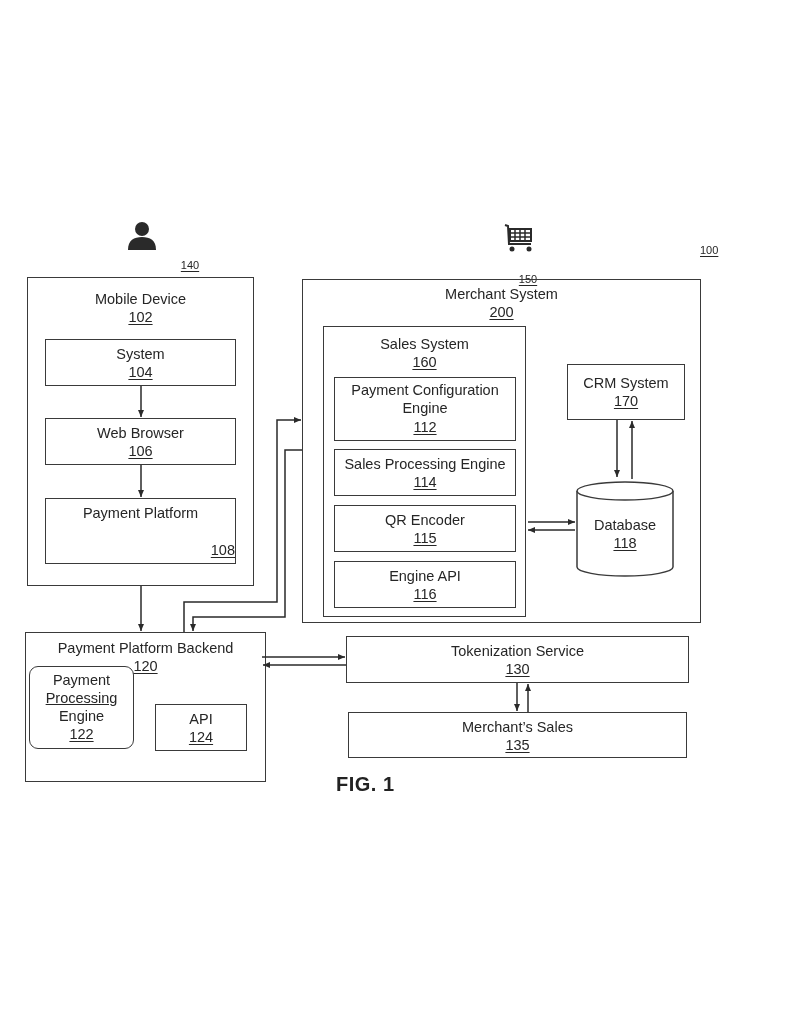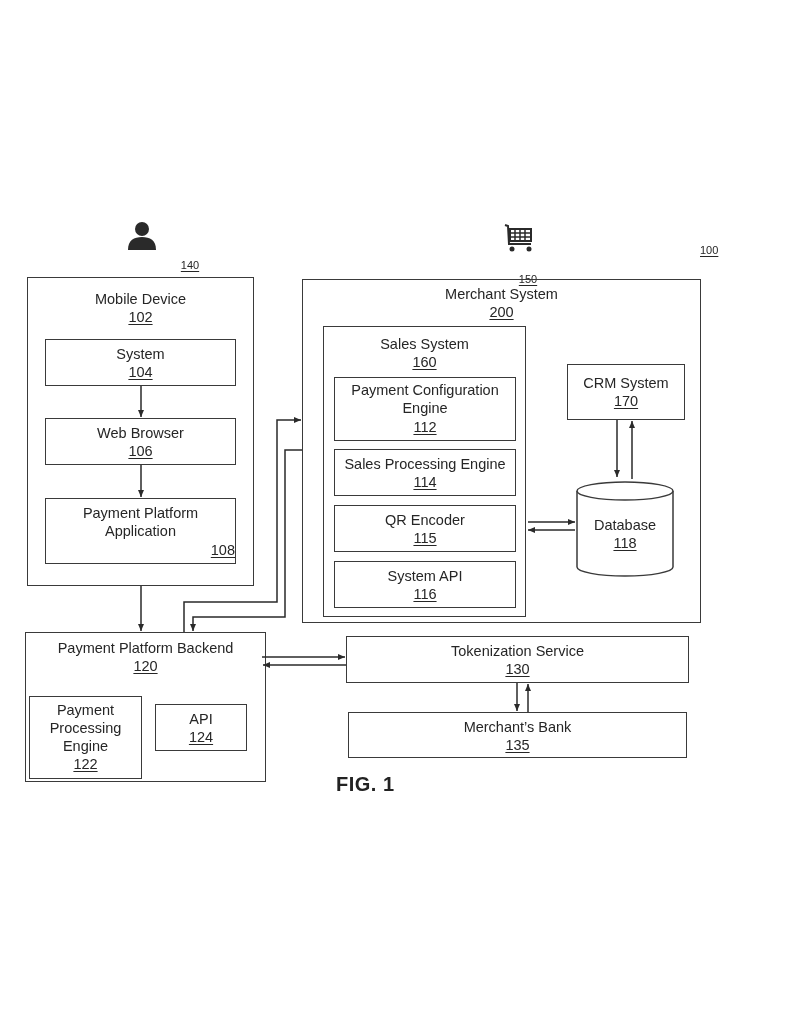--- a/index.html
+++ b/index.html
@@ -47,21 +47,20 @@
 <div class="box" style="left:45px;top:339px;width:191px;height:47px;">
   <div class="label" style="top:5px;">System</div>
   <div class="label ref" style="top:23px;">104</div>
 </div>
 <div class="box" style="left:45px;top:418px;width:191px;height:47px;">
   <div class="label" style="top:5px;">Web Browser</div>
   <div class="label ref" style="top:23px;">106</div>
 </div>
 <div class="box" style="left:45px;top:498px;width:191px;height:66px;">
   <div class="label" style="top:5px;">Payment Platform</div>
-  <div class="label" style="top:23px;">Application</div>
   <div class="label ref" style="top:42px;text-align:right;">108</div>
 </div>
 
 <div class="box" style="left:302px;top:279px;width:399px;height:344px;">
   <div class="label" style="top:5px;">Merchant System</div>
   <div class="label ref" style="top:23px;">200</div>
 </div>
 <div class="box" style="left:323px;top:326px;width:203px;height:291px;">
   <div class="label" style="top:8px;">Sales System</div>
   <div class="label ref" style="top:26px;">160</div>
@@ -73,57 +72,57 @@
 </div>
 <div class="box" style="left:334px;top:449px;width:182px;height:47px;">
   <div class="label" style="top:5px;">Sales Processing Engine</div>
   <div class="label ref" style="top:23px;">114</div>
 </div>
 <div class="box" style="left:334px;top:505px;width:182px;height:47px;">
   <div class="label" style="top:5px;">QR Encoder</div>
   <div class="label ref" style="top:23px;">115</div>
 </div>
 <div class="box" style="left:334px;top:561px;width:182px;height:47px;">
-  <div class="label" style="top:5px;">System API</div>
+  <div class="label" style="top:5px;">Engine API</div>
   <div class="label ref" style="top:23px;">116</div>
 </div>
 <div class="box" style="left:567px;top:364px;width:118px;height:56px;">
   <div class="label" style="top:9px;">CRM System</div>
   <div class="label ref" style="top:27px;">170</div>
 </div>
 <div style="position:absolute;left:576px;top:481px;width:98px;height:98px;">
   <svg width="98" height="98" viewBox="0 0 98 98" style="position:absolute;left:0;top:0;">
     <path d="M1 10 L1 86 A48 9 0 0 0 97 86 L97 10" fill="#fff" stroke="#3a3a3a" stroke-width="1.5"></path>
     <ellipse cx="49" cy="10" rx="48" ry="9" fill="#fff" stroke="#3a3a3a" stroke-width="1.5"></ellipse>
   </svg>
   <div class="label" style="top:35px;">Database</div>
   <div class="label ref" style="top:53px;">118</div>
 </div>
 
 <div class="box" style="left:25px;top:632px;width:241px;height:150px;">
   <div class="label" style="top:6px;">Payment Platform Backend</div>
   <div class="label ref" style="top:24px;">120</div>
 </div>
-<div class="box" style="left:29px;top:696px;width:113px;height:83px;">
+<div class="box" style="left:29px;top:666px;width:105px;height:83px;border-radius:9px;">
   <div class="label" style="top:4px;">Payment</div>
-  <div class="label" style="top:22px;">Processing</div>
+  <div class="label" style="top:22px;text-decoration:underline;">Processing</div>
   <div class="label" style="top:40px;">Engine</div>
   <div class="label ref" style="top:58px;">122</div>
 </div>
 <div class="box" style="left:155px;top:704px;width:92px;height:47px;">
   <div class="label" style="top:5px;">API</div>
   <div class="label ref" style="top:23px;">124</div>
 </div>
 
 <div class="box" style="left:346px;top:636px;width:343px;height:47px;">
   <div class="label" style="top:5px;">Tokenization Service</div>
   <div class="label ref" style="top:23px;">130</div>
 </div>
 <div class="box" style="left:348px;top:712px;width:339px;height:46px;">
-  <div class="label" style="top:5px;">Merchant’s Bank</div>
+  <div class="label" style="top:5px;">Merchant’s Sales</div>
   <div class="label ref" style="top:23px;">135</div>
 </div>
 
 <div class="fig">FIG. 1</div>
 
 <svg class="wires" viewBox="0 0 794 1024">
   <defs>
     <marker id="ah" markerWidth="8" markerHeight="8" refX="7" refY="4" orient="auto" markerUnits="userSpaceOnUse">
       <path d="M0 1 L7 4 L0 7 Z" fill="#2a2a2a"></path>
     </marker>

